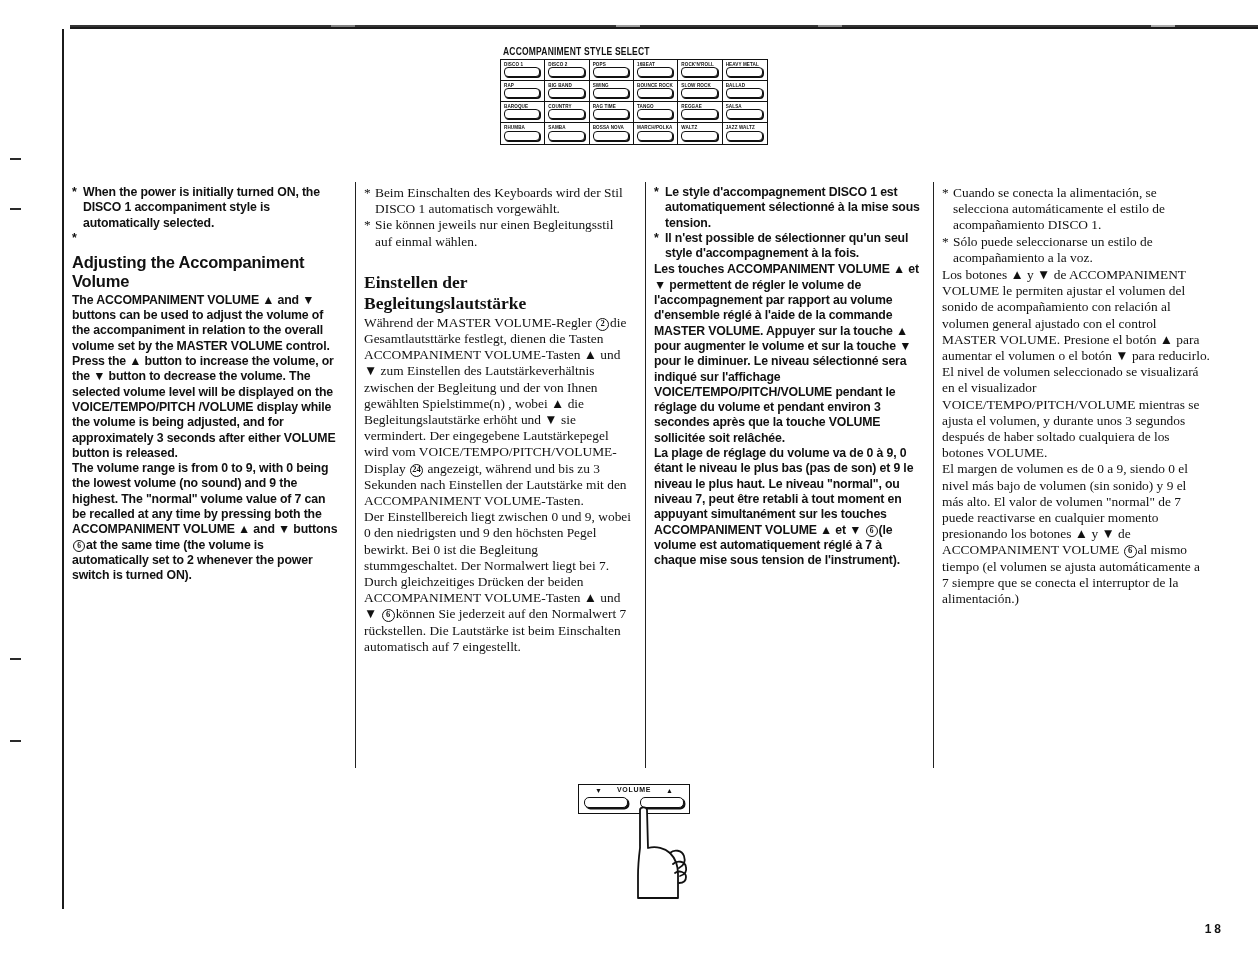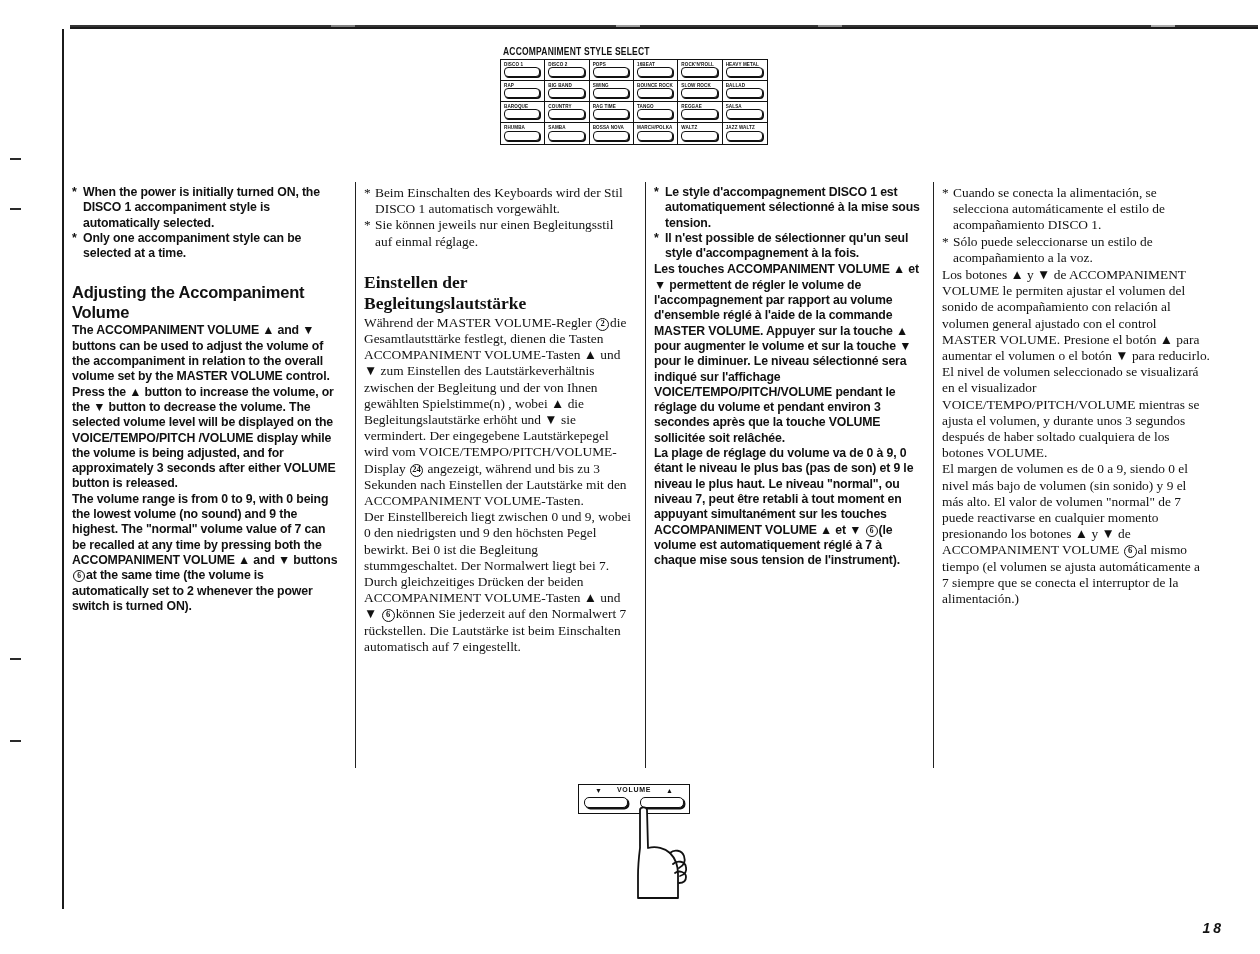--- a/index.html
+++ b/index.html
@@ -128,21 +128,21 @@
     box-shadow:1.4px 1.4px 0 #111;box-sizing:border-box;
   }
   .vol-key.l{left:5px;}
   .vol-key.r{right:5px;}
   .hand{position:absolute;left:48px;top:20px;}
 
   
   .pageno{
     position:absolute;right:36px;bottom:18px;
     font-family:"Liberation Sans",sans-serif;
-    font-size:14px;font-style:italic;font-weight:600;letter-spacing:3px;
+    font-size:12px;font-weight:600;letter-spacing:3px;
   }
 </style>
 </head>
 <body>
 
 <div class="page">
 
   <div class="top-rule"></div>
   <div class="left-border"></div>
   <div class="margin-tick" style="top:158px"></div>
@@ -250,32 +250,32 @@
           <div class="panel-btn"></div>
         </div>
       </div>
   </div>
 
   <div class="cols">
 
     <div class="col c-en sans">
       <ul class="notes">
         <li><span class="star">*</span><span>When the power is initially turned ON, the DISCO 1 accompaniment style is automatically selected.</span></li>
-        <li><span class="star">*</span><span>Only one accompaniment style can be selected at a time.</span></li>
+        <li><span class="star">*</span></li>
       </ul>
       <h2 class="heading">Adjusting the Accompaniment Volume</h2>
       <p class="body-para">The ACCOMPANIMENT VOLUME ▲ and ▼ buttons can be used to adjust the volume of the accompaniment in relation to the overall volume set by the MASTER VOLUME control. Press the ▲ button to increase the volume, or the ▼ button to decrease the volume. The selected volume level will be displayed on the VOICE/TEMPO/PITCH /VOLUME display while the volume is being adjusted, and for approximately 3 seconds after either VOLUME button is released.</p>
       <p><span>The volume range is from 0 to 9, with 0 being the lowest volume (no sound) and 9 the highest. The "normal" volume value of 7 can be recalled at any time by pressing both the ACCOMPANIMENT VOLUME ▲ and ▼ buttons</span><span class="circ sm">6</span><span>at the same time (the volume is automatically set to 2 whenever the power switch is turned ON).</span></p>
       <div class="col-div" style="right:0"></div>
     </div>
 
     <div class="col c-de serif">
       <ul class="notes">
         <li><span class="star">*</span><span>Beim Einschalten des Keyboards wird der Stil DISCO 1 automatisch vorgewählt.</span></li>
-        <li><span class="star">*</span><span>Sie können jeweils nur einen Begleitungsstil auf einmal réglage.</span></li>
+        <li><span class="star">*</span><span>Sie können jeweils nur einen Begleitungsstil auf einmal wählen.</span></li>
       </ul>
       <h2 class="heading">Einstellen der Begleitungslautstärke</h2>
       <p class="body-para"><span>Während der MASTER VOLUME-Regler</span> <span class="circ">2</span><span>die Gesamtlautsttärke festlegt, dienen die Tasten ACCOMPANIMENT VOLUME-Tasten ▲ und ▼ zum Einstellen des Lautstärkeverhältnis zwischen der Begleitung und der von Ihnen gewählten Spielstimme(n) , wobei ▲ die Begleitungslautstärke erhöht und ▼ sie vermindert. Der eingegebene Lautstärkepegel wird vom VOICE/TEMPO/PITCH/VOLUME-Display</span> <span class="circ">24</span> <span>angezeigt, während und bis zu 3 Sekunden nach Einstellen der Lautstärke mit den ACCOMPANIMENT VOLUME-Tasten.</span></p>
       <p><span>Der Einstellbereich liegt zwischen 0 und 9, wobei 0 den niedrigsten und 9 den höchsten Pegel bewirkt. Bei 0 ist die Begleitung stummgeschaltet. Der Normalwert liegt bei 7. Durch gleichzeitiges Drücken der beiden ACCOMPANIMENT VOLUME-Tasten ▲ und ▼</span> <span class="circ">6</span><span>können Sie jederzeit auf den Normalwert 7 rückstellen. Die Lautstärke ist beim Einschalten automatisch auf 7 eingestellt.</span></p>
       <div class="col-div" style="right:0"></div>
     </div>
 
     <div class="col c-fr sans">
       <ul class="notes">
         <li><span class="star">*</span><span>Le style d'accompagnement DISCO 1 est automatiquement sélectionné à la mise sous tension.</span></li>

